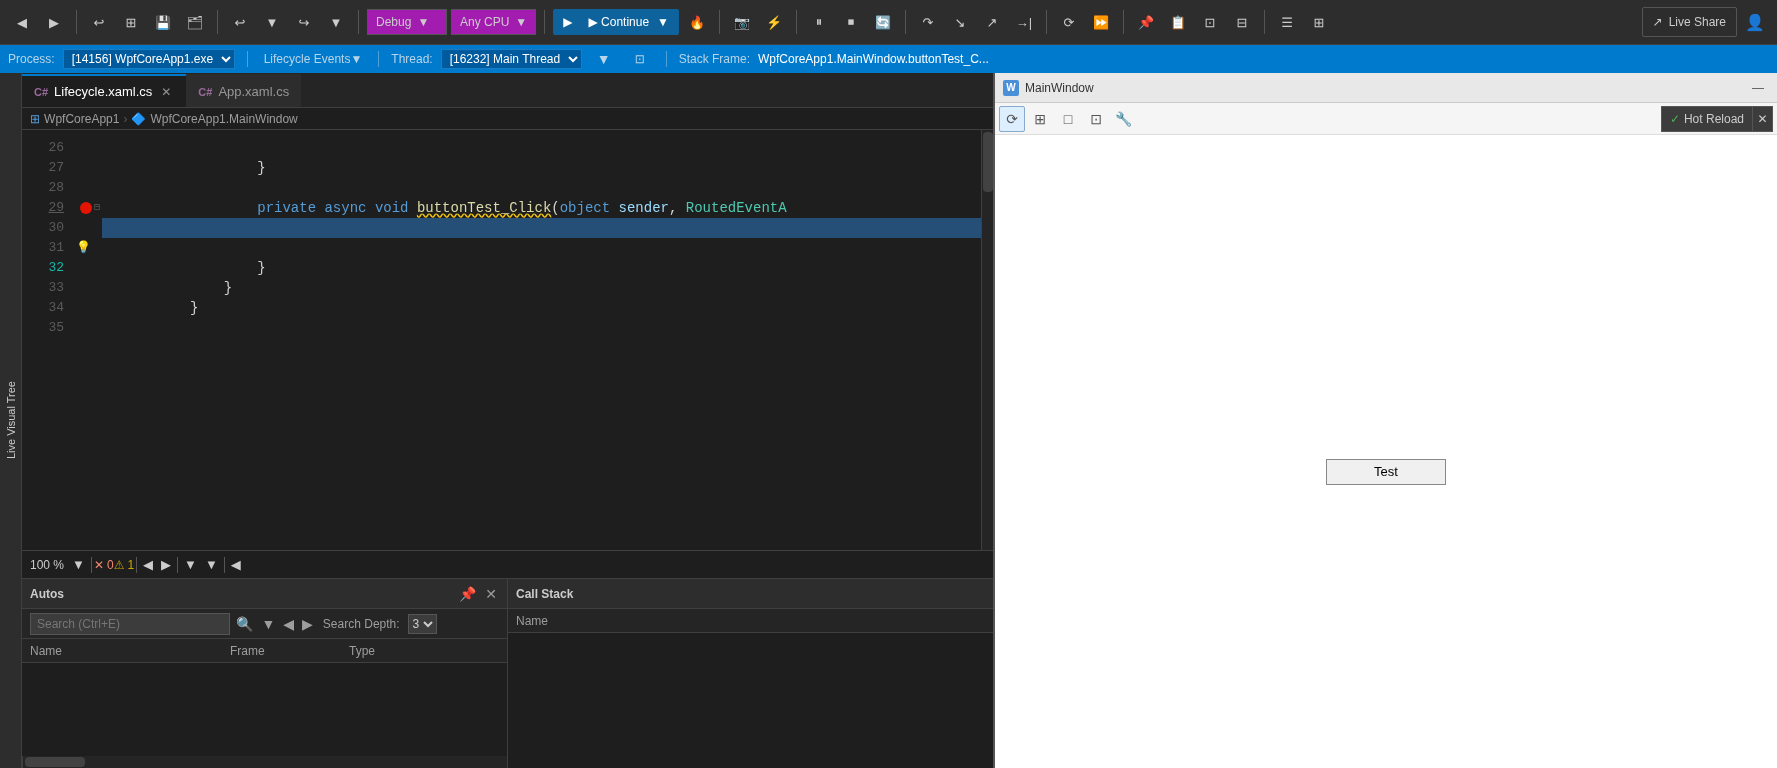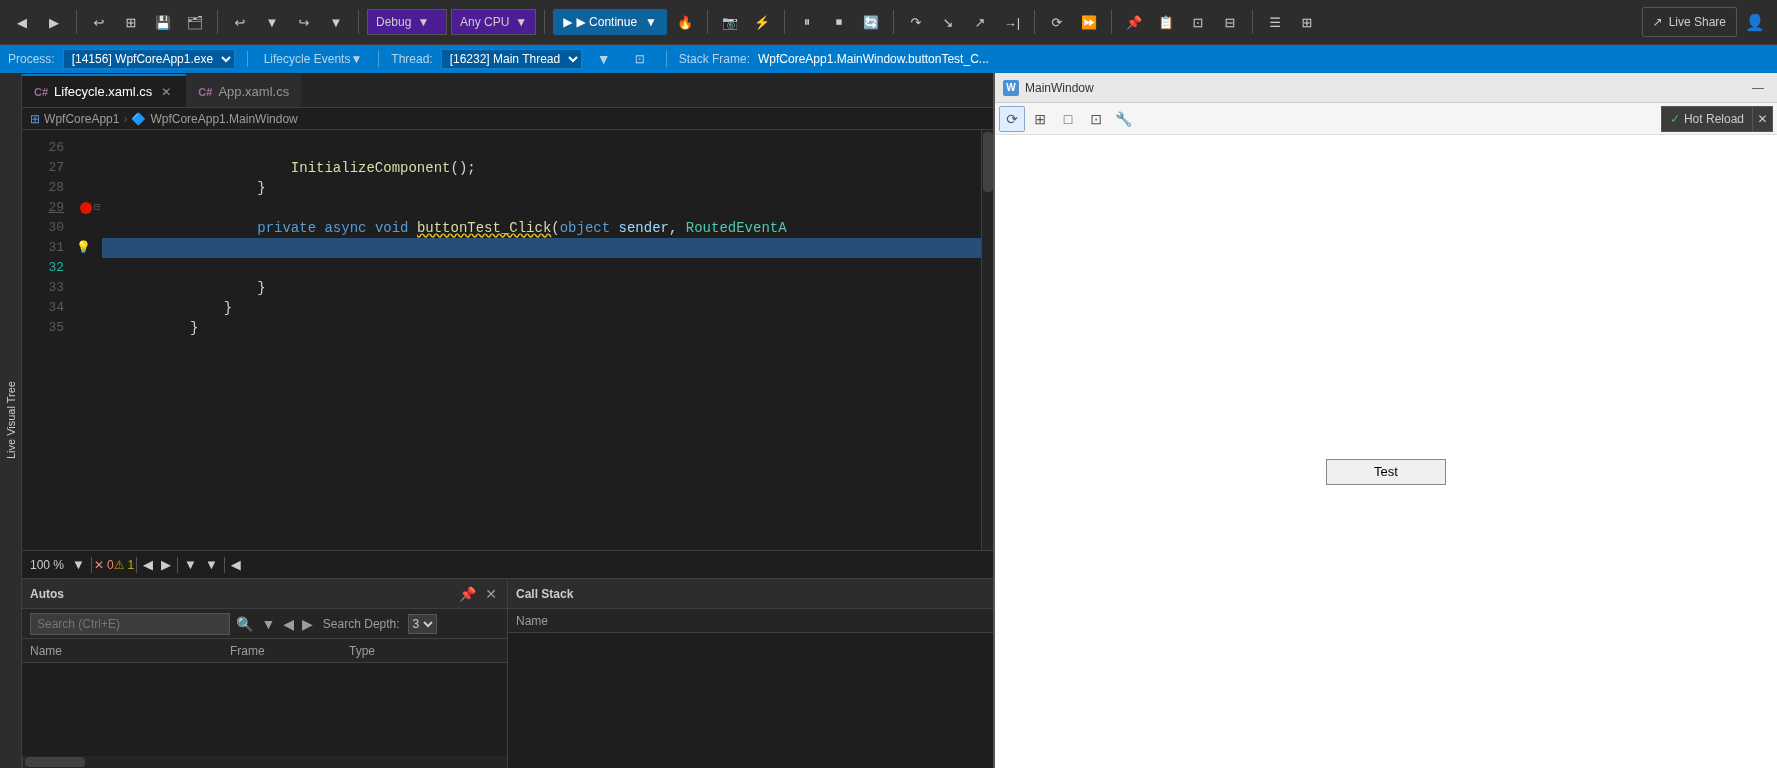--- a/index.html
+++ b/index.html
@@ -25,21 +25,21 @@
       display: flex;
       align-items: center;
       justify-content: center;
       padding: 0 4px;
       font-size: 13px;
       border-radius: 2px;
     }
     .toolbar-separator { width: 1px; height: 24px; background: #555; margin: 0 4px; }
     .toolbar-dropdown {
       height: 26px;
-      background: #4c1d95;
+      background: #a21caf;
       border: 1px solid #555;
       color: #ccc;
       font-size: 12px;
       padding: 0 8px;
       cursor: pointer;
       display: flex;
       align-items: center;
       gap: 6px;
       min-width: 80px;
     }
@@ -479,21 +479,21 @@
     <span>Debug</span>
     <span>▼</span>
   </div>
   <div class="toolbar-dropdown">
     <span>Any CPU</span>
     <span>▼</span>
   </div>
   <div class="toolbar-separator"></div>
   <button class="toolbar-continue">
     <span>▶</span>
-    <span style="margin-left:0;">▶ Continue</span>
+    <span style="margin-left:12px;">▶ Continue</span>
     <span style="margin-left:4px;">▼</span>
   </button>
   <button class="toolbar-btn">🔥</button>
   <div class="toolbar-separator"></div>
   <button class="toolbar-btn">📷</button>
   <button class="toolbar-btn">⚡</button>
   <div class="toolbar-separator"></div>
   <button class="toolbar-btn">⏸</button>
   <button class="toolbar-btn">⏹</button>
   <button class="toolbar-btn">🔄</button>
@@ -598,23 +598,20 @@
          <div style="height:20px; line-height:20px; padding-left:4px; display:flex; align-items:center;">
           <span class="lightbulb">💡</span>
         </div>
          <div style="height:20px; line-height:20px; padding-left:4px;"></div>
          <div style="height:20px; line-height:20px; padding-left:4px;"></div>
          <div style="height:20px; line-height:20px; padding-left:4px;"></div>
          <div style="height:20px; line-height:20px; padding-left:4px;"></div>
       </div>
       <div id="code-content">
 
-        <div class="code-line">
-          <span style="color:#d4d4d4;">            </span><span class="fn">InitializeComponent</span><span class="punc">();</span>
-        </div>
 
         <div class="code-line">
           <span style="color:#d4d4d4;">        </span><span class="punc">}</span>
         </div>
 
         <div class="code-line"></div>
 
         <div class="code-line">
           <span style="color:#d4d4d4;">        </span><span class="kw">private</span><span> </span><span class="kw">async</span><span> </span><span class="kw">void</span><span> </span><span class="fn" style="text-decoration:underline; text-decoration-style:wavy; text-decoration-color:#f1c40f;">buttonTest_Click</span><span class="punc">(</span><span class="kw">object</span><span> </span><span class="param">sender</span><span class="punc">, </span><span class="type">RoutedEventA</span>
         </div>

